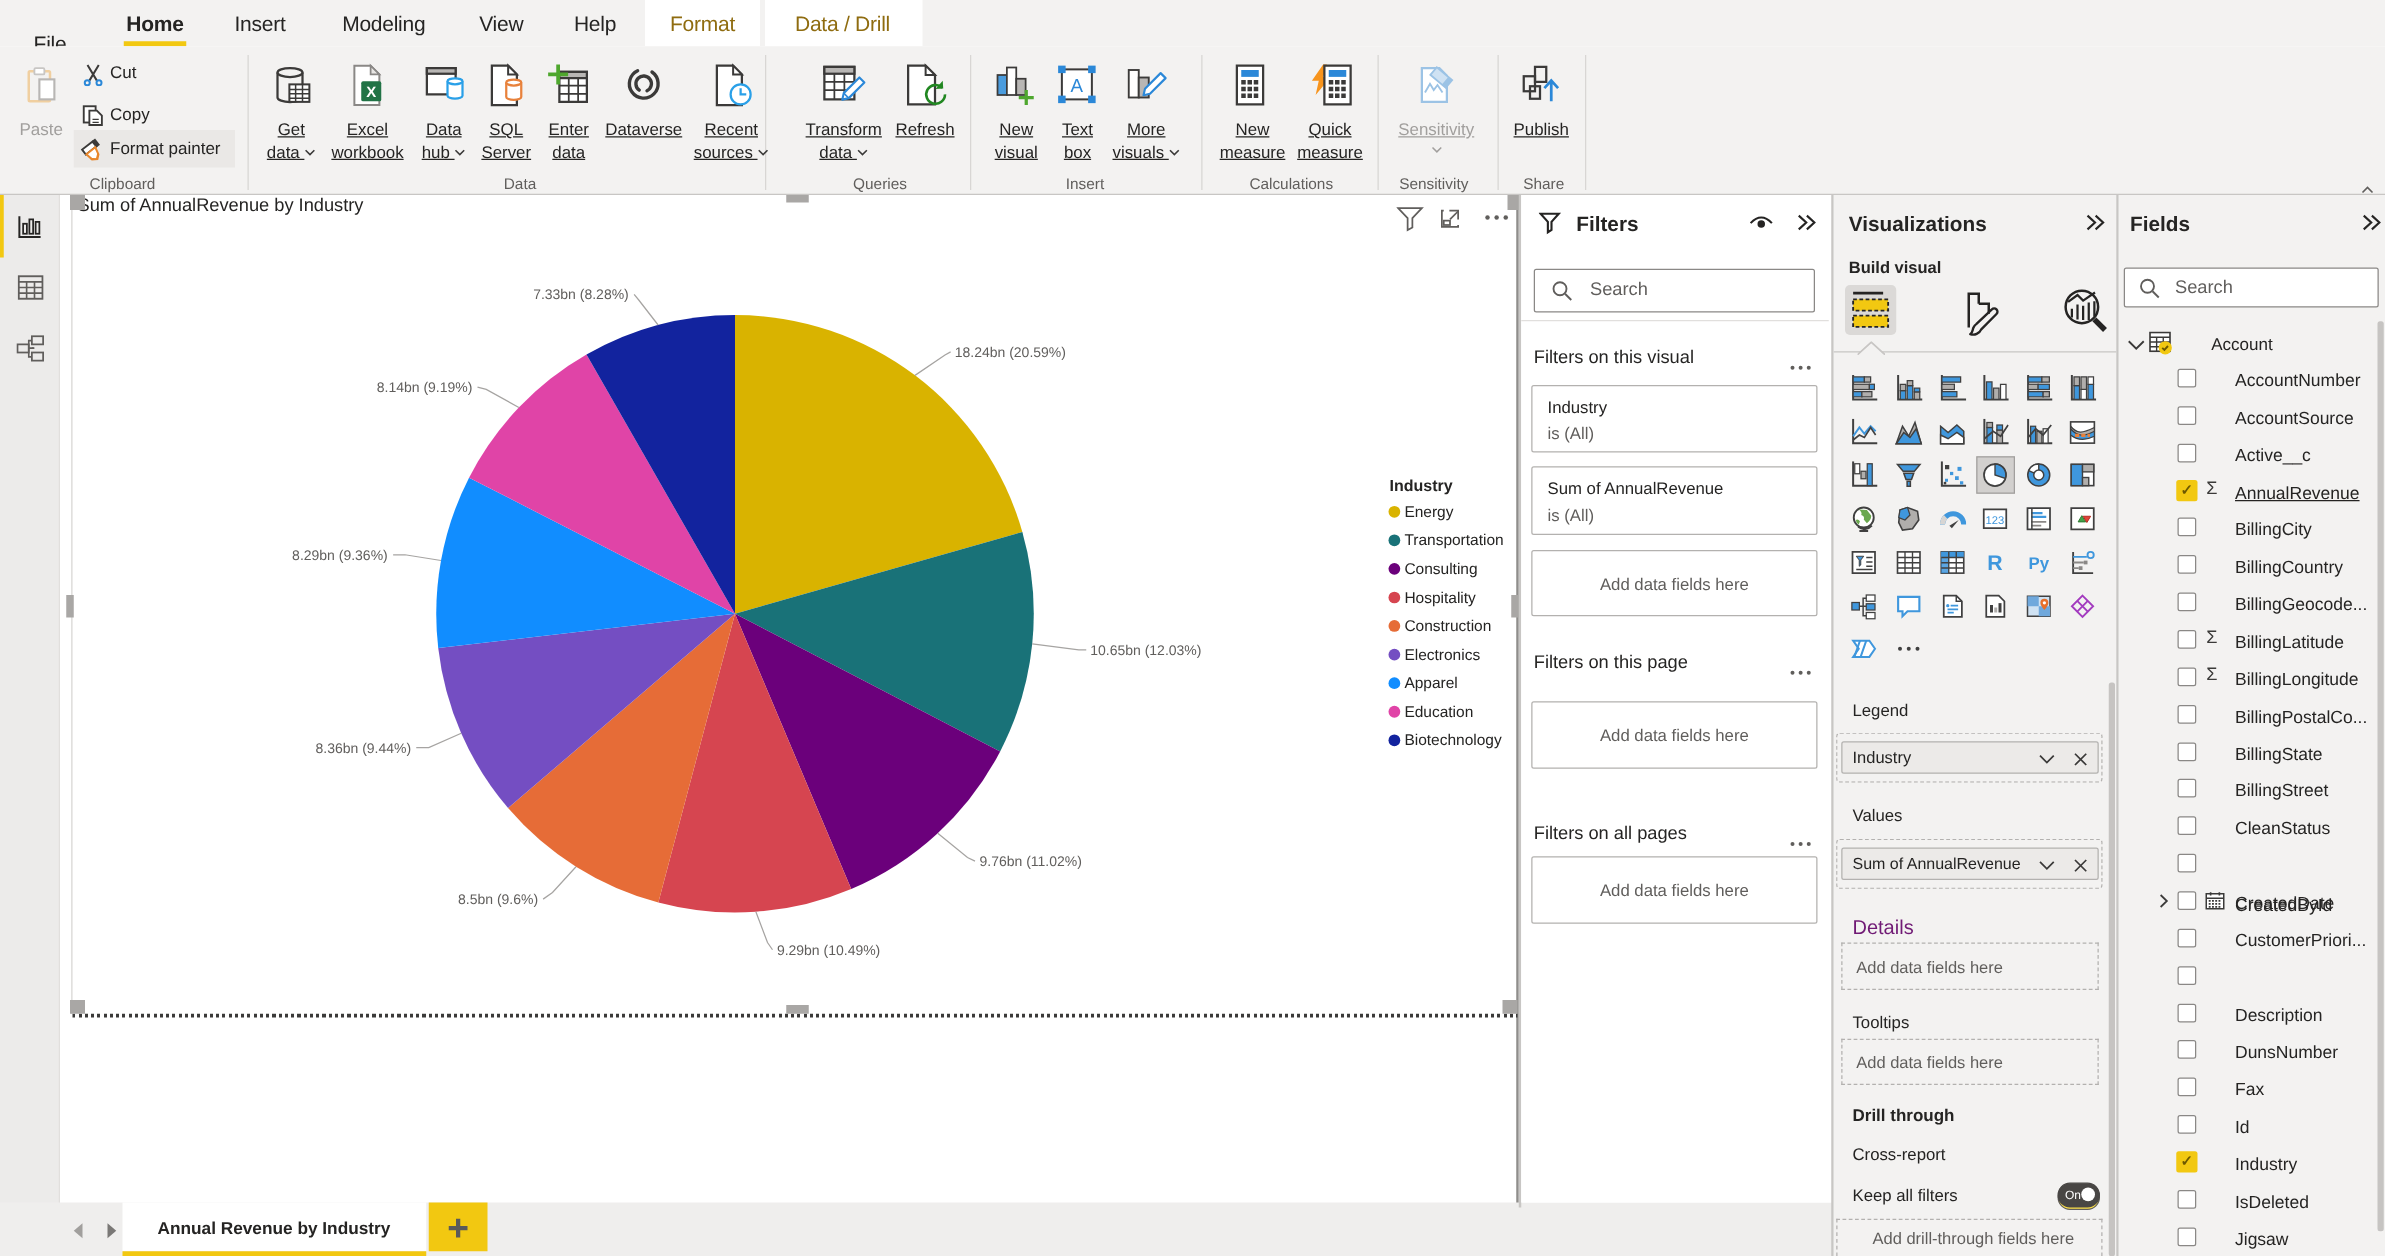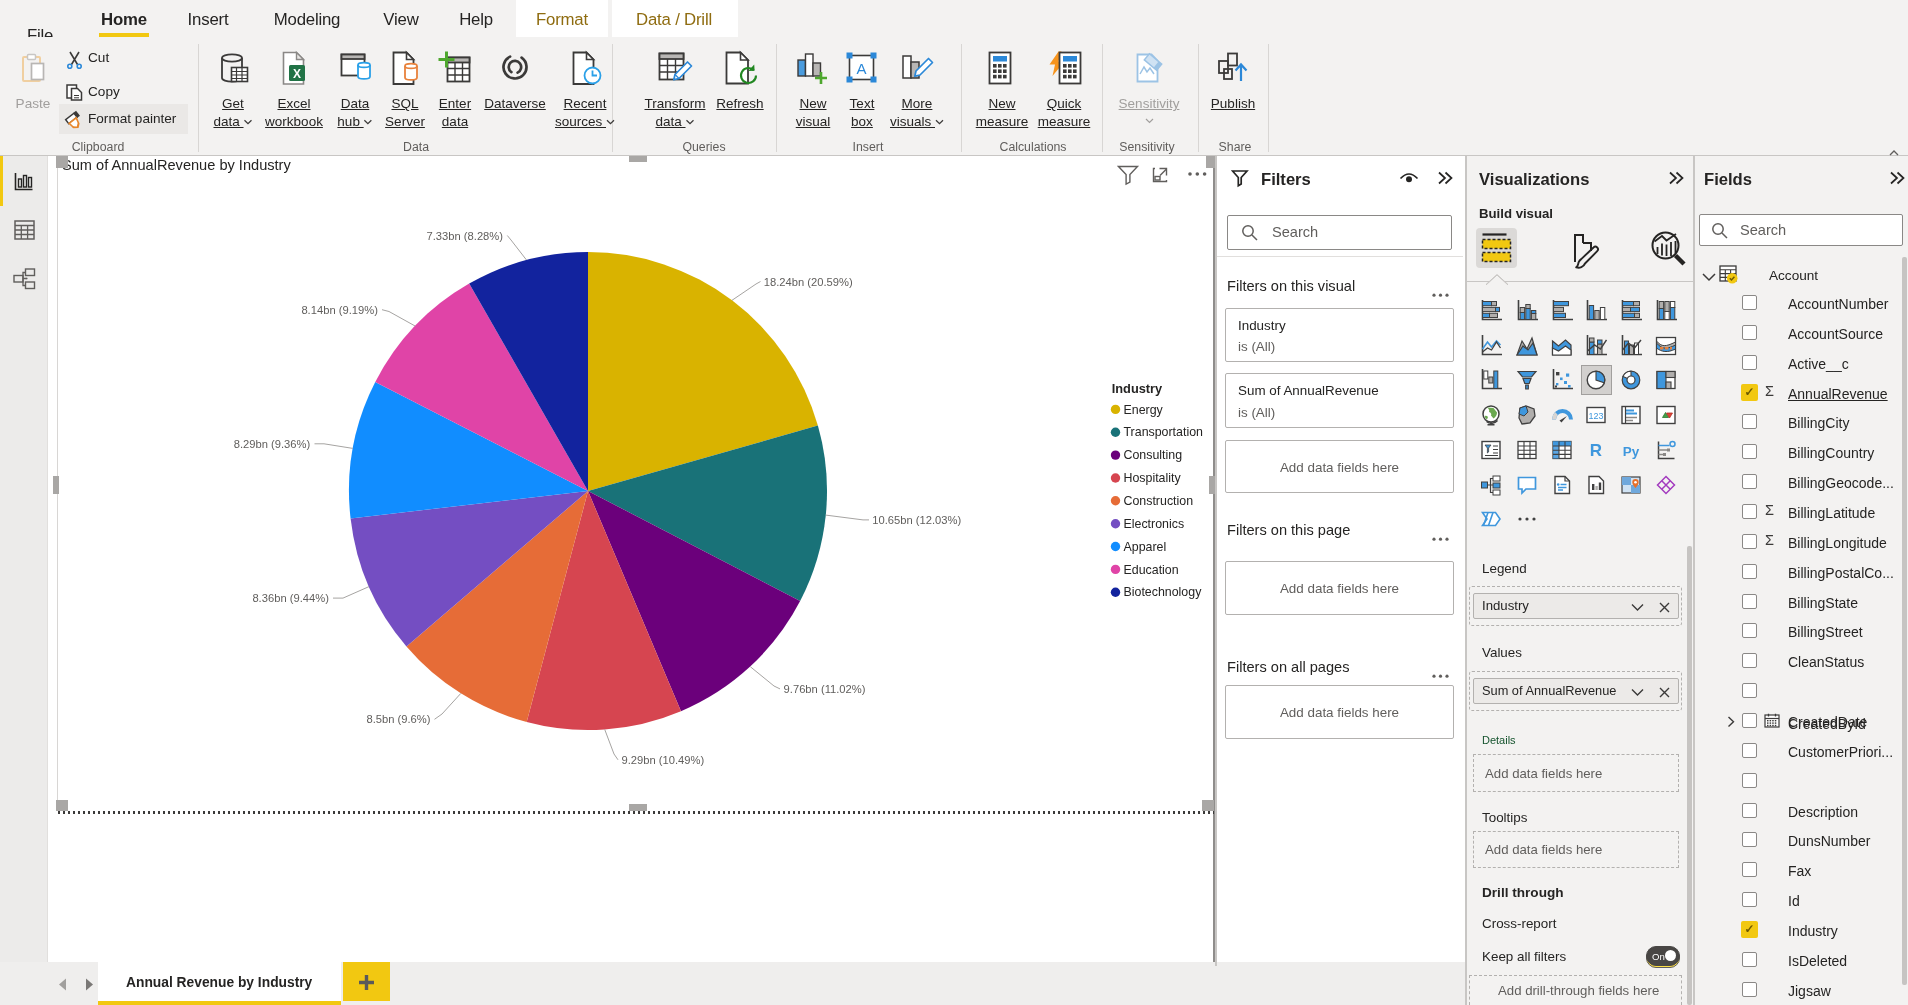--- a/index.html
+++ b/index.html
@@ -692,21 +692,21 @@
     </svg></div>
 <div class="ab" style="left:1482px;top:645px;font-size:13.4px;color:#252423;">Values</div>
 <div class="dash" style="left:1469px;top:671px;width:213px;height:40px;border-radius:3px;"></div>
 <div class="ddbox" style="left:1473px;top:678px;width:206px;height:26px;font-size:12.8px;">Sum of AnnualRevenue
 <svg width="13" height="9" style="position:absolute;right:34px;top:9px;">
       <path d="M1 1.5 l5.5 5.5 L12 1.5" fill="none" stroke="#3b3a39" stroke-width="1.4"></path>
     </svg>
 <svg width="11" height="11" style="position:absolute;right:8px;top:8px;">
       <path d="M1 1 l9 9 M10 1 l-9 9" stroke="#3b3a39" stroke-width="1.4"></path>
     </svg></div>
-<div class="ab" style="left:1482px;top:734px;font-size:11px;color:#14532d;">Details</div>
+<div class="ab" style="left:1482px;top:734px;font-size:16px;color:#701a75;">Details</div>
 <div class="dash" style="left:1473px;top:754px;width:206px;height:38px;">
     <div style="position:absolute;left:11px;top:11px;font-size:13.2px;color:#605e5c;">Add data fields here</div>
   </div>
 <div class="ab" style="left:1482px;top:810px;font-size:13.4px;color:#252423;">Tooltips</div>
 <div class="dash" style="left:1473px;top:831px;width:206px;height:37px;">
     <div style="position:absolute;left:11px;top:10px;font-size:13.2px;color:#605e5c;">Add data fields here</div>
   </div>
 <div class="ab" style="left:1482px;top:885px;font-size:13.6px;font-weight:bold;color:#252423;">Drill through</div>
 <div class="ab" style="left:1482px;top:916px;font-size:13.4px;color:#252423;">Cross-report</div>
 <div class="ab" style="left:1646px;top:948px;width:34px;height:20px;border:1.4px solid #605e5c;border-radius:10px;background:#fde047;">

